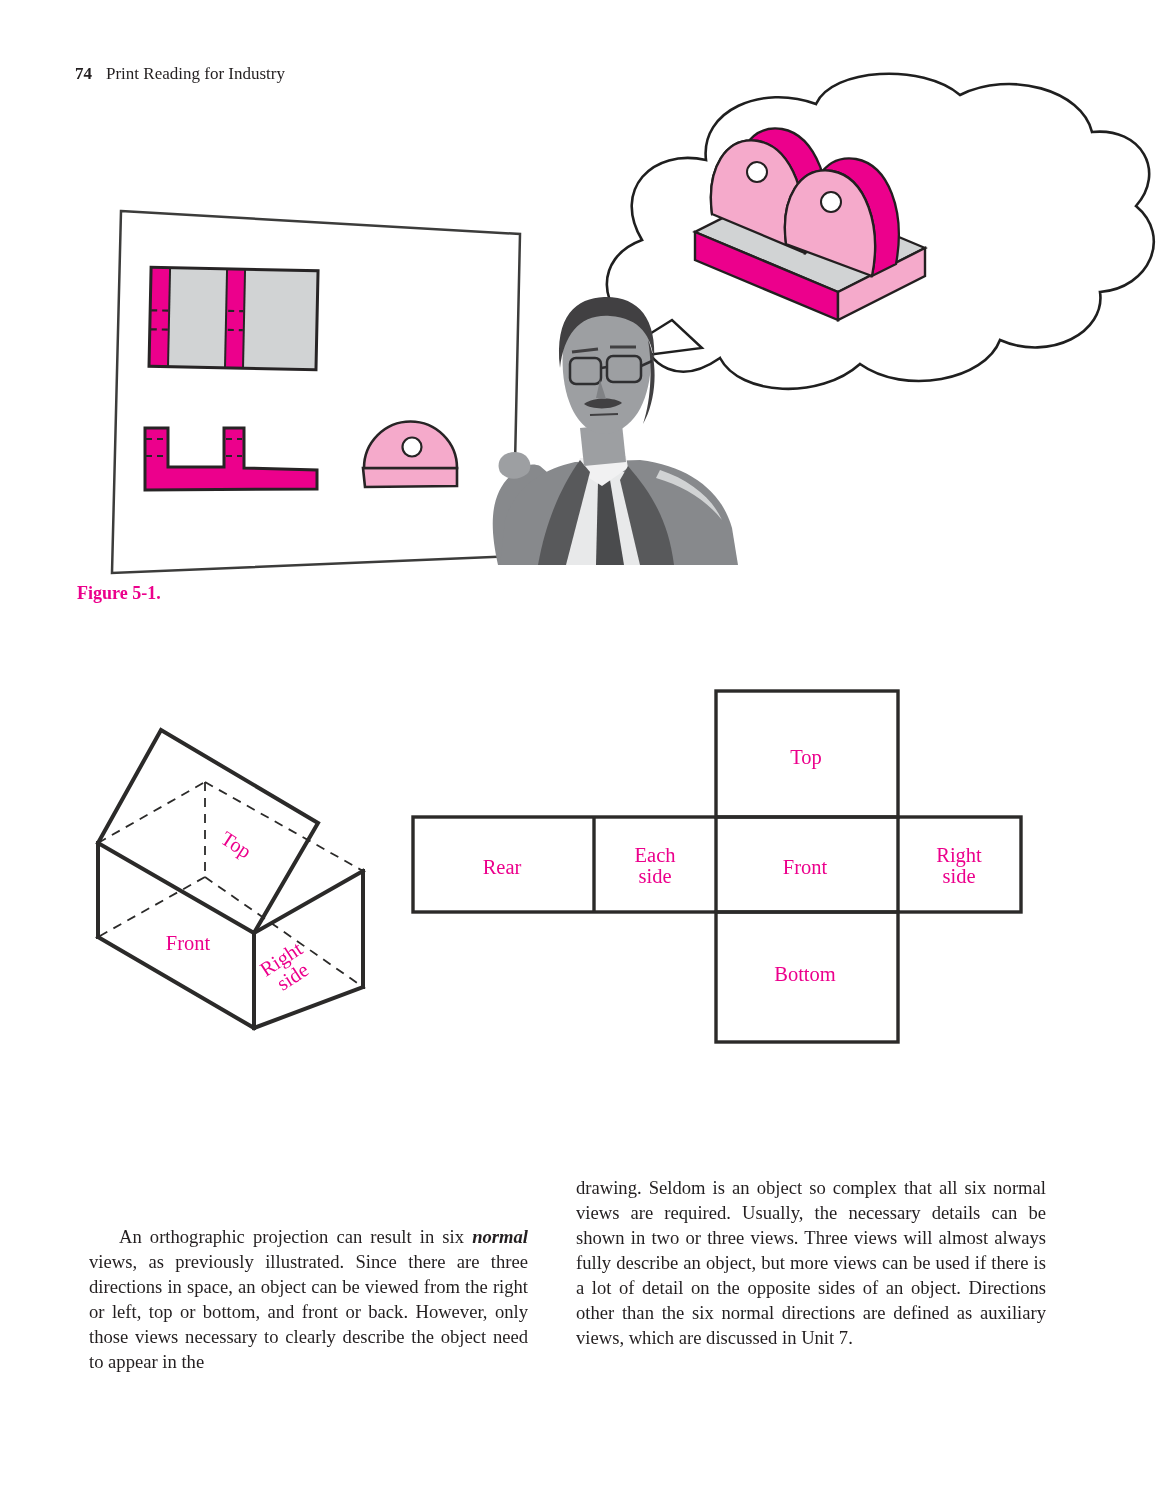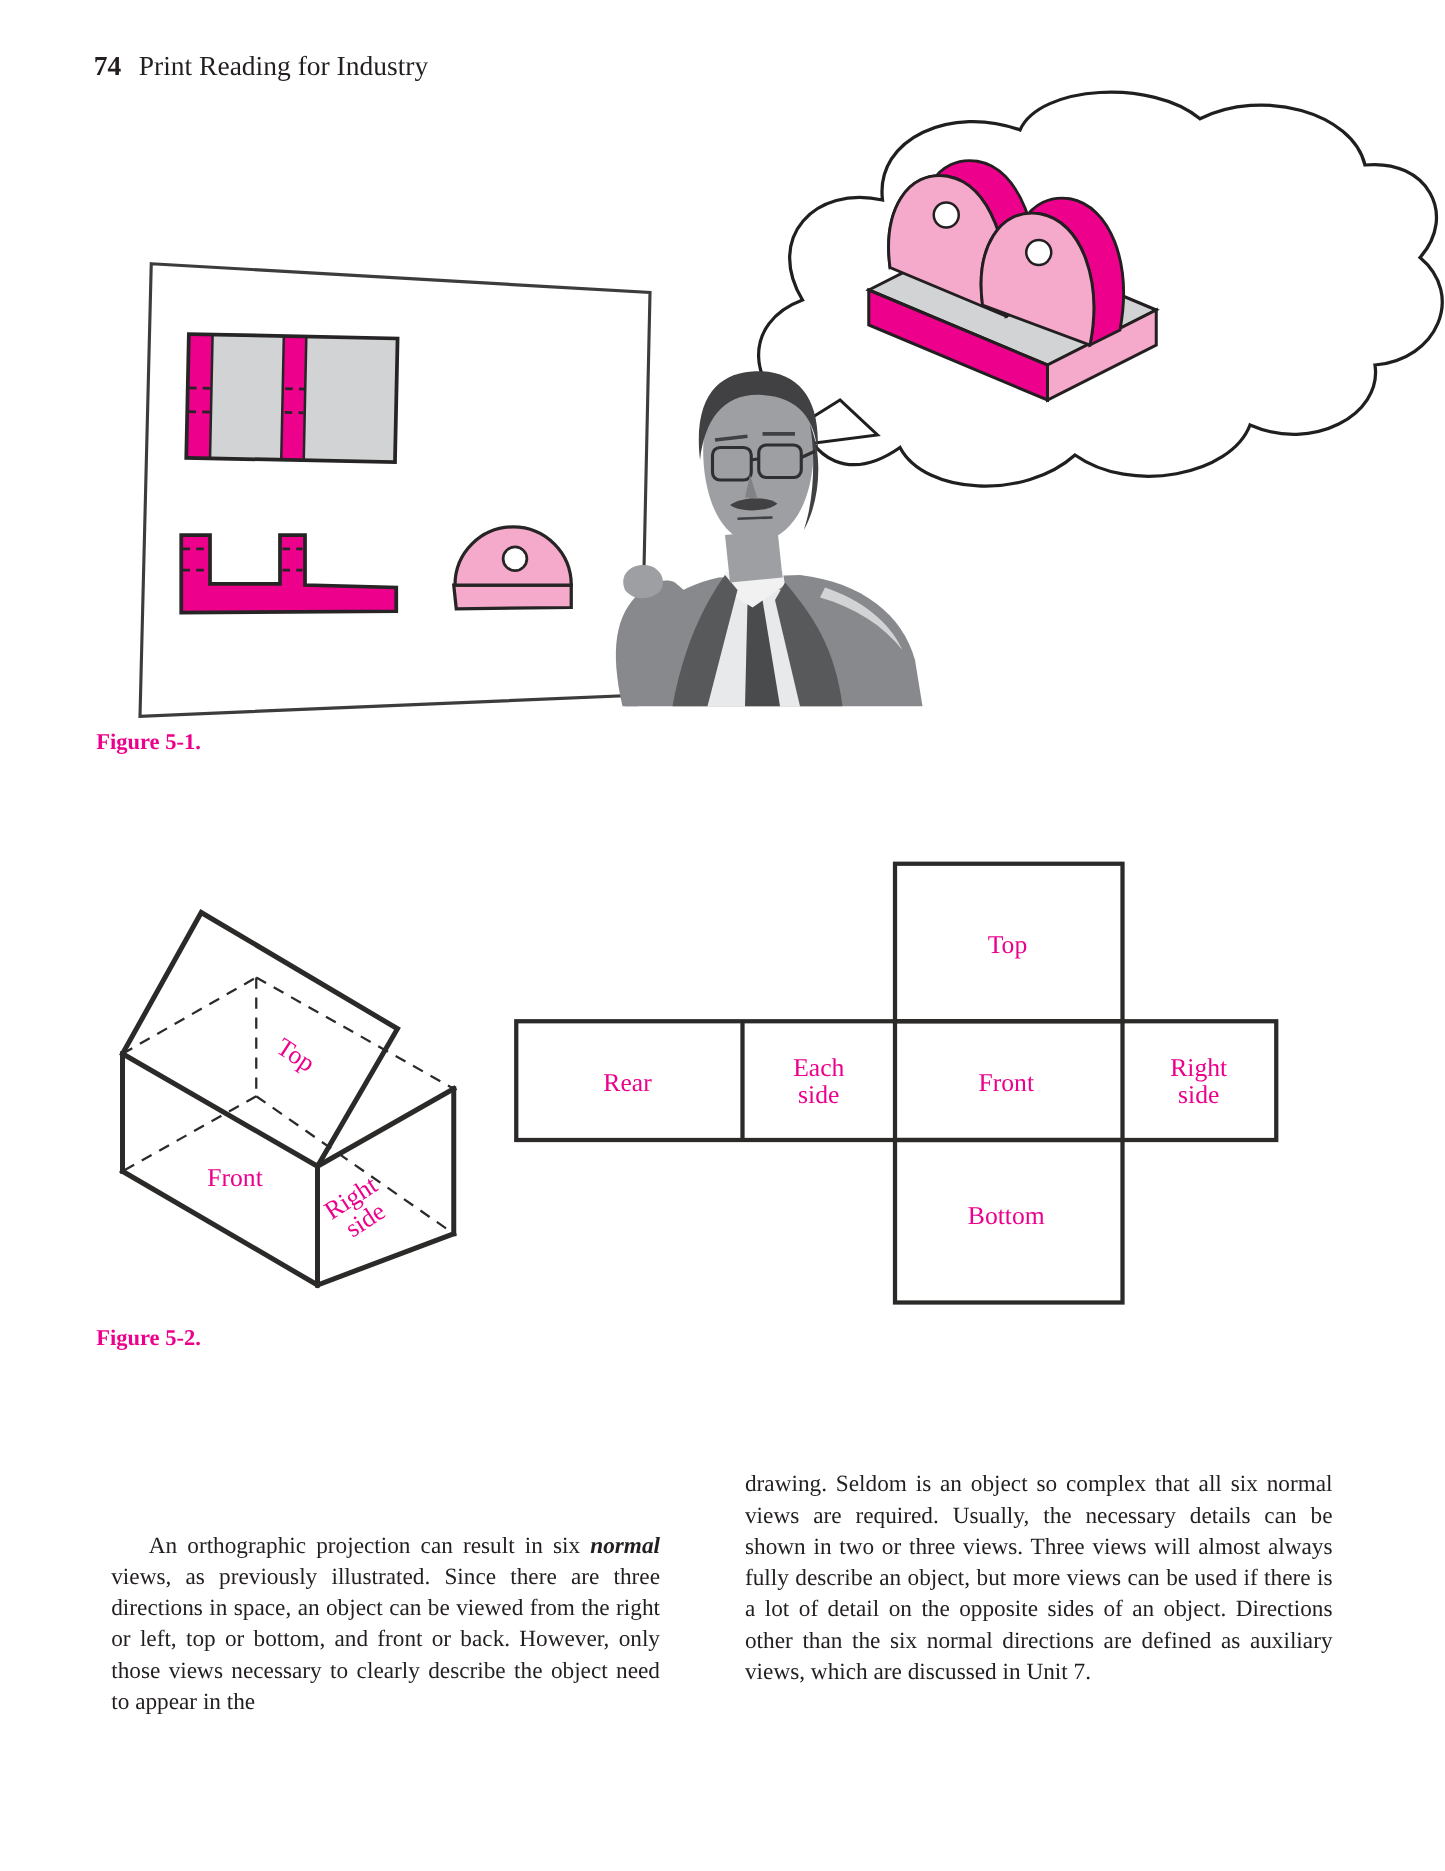--- a/index.html
+++ b/index.html
@@ -3,21 +3,21 @@
 <meta charset="utf-8">
 <style>
   html,body{margin:0;padding:0;background:#ffffff;}
   .page{
     position:relative;width:1156px;height:1497px;margin:0 auto;
     background:#ffffff;overflow:hidden;
     font-family:"Liberation Serif","DejaVu Serif",serif;color:#231f20;
   }
   .abs{position:absolute;}
   
-  .running-head{left:75px;top:40px;font-size:22px;}
+  .running-head{left:75px;top:64px;font-size:17px;}
   .running-head .pagenum{font-weight:bold;margin-right:14px;}
   
   .figcap{left:77px;width:920px;line-height:1.28;}
   .figcap .figlabel{color:#ec008c;font-weight:bold;font-size:18px;}
   .figcap .figtext{font-size:18.5px;color:#231f20;}
   
   .dlabel{
     position:absolute;color:#ec008c;font-size:20.5px;line-height:1.02;
     text-align:center;white-space:pre-line;transform:translate(-50%,-50%);
   }
@@ -25,21 +25,21 @@
   .rot-ccw{transform:translate(-50%,-50%) rotate(-33deg);}
   
   .section-heading{
     left:75px;top:1172px;font-family:"Liberation Sans","DejaVu Sans",sans-serif;
     font-weight:bold;font-size:26px;color:#ec008c;letter-spacing:-0.2px;
   }
   .bodycol{
     font-size:18.6px;line-height:25px;text-align:justify;color:#231f20;
   }
   .col-left{left:75px;top:1210px;width:467px;}
-  .col-right{left:576px;top:1175px;width:470px;margin-left:20px;}
+  .col-right{left:576px;top:1175px;width:470px;}
   .col-left p{margin:14px;text-indent:30px;}
   .col-right p{margin:0;}
   .bodycol em{font-weight:bold;font-style:italic;}
   svg{display:block;}
 </style>
 </head>
 <body>
 
 <div class="page">
 
@@ -204,21 +204,20 @@
   <div class="dlabel" style="left:806px;top:757px">Top</div>
   <div class="dlabel" style="left:502px;top:867px">Rear</div>
   <div class="dlabel" style="left:655px;top:866px">Each
 side</div>
   <div class="dlabel" style="left:805px;top:867px">Front</div>
   <div class="dlabel" style="left:959px;top:866px">Right
 side</div>
   <div class="dlabel" style="left:805px;top:974px">Bottom</div>
 
   <div class="abs figcap" style="top:1059px">
-    <div class="figlabel">Figure 5-2.</div>
   </div>
 
 
   <div class="abs bodycol col-left">
     <p><span>An orthographic projection can result in six </span><em>normal</em><span> views, as previously illustrated. Since there are three directions in space, an object can be viewed from the right or left, top or bottom, and front or back. However, only those views necessary to clearly describe the object need to appear in the</span></p>
   </div>
 
   <div class="abs bodycol col-right">
     <p>drawing. Seldom is an object so complex that all six normal views are required. Usually, the necessary details can be shown in two or three views. Three views will almost always fully describe an object, but more views can be used if there is a lot of detail on the opposite sides of an object. Directions other than the six normal directions are defined as auxiliary views, which are discussed in Unit 7.</p>
   </div>

